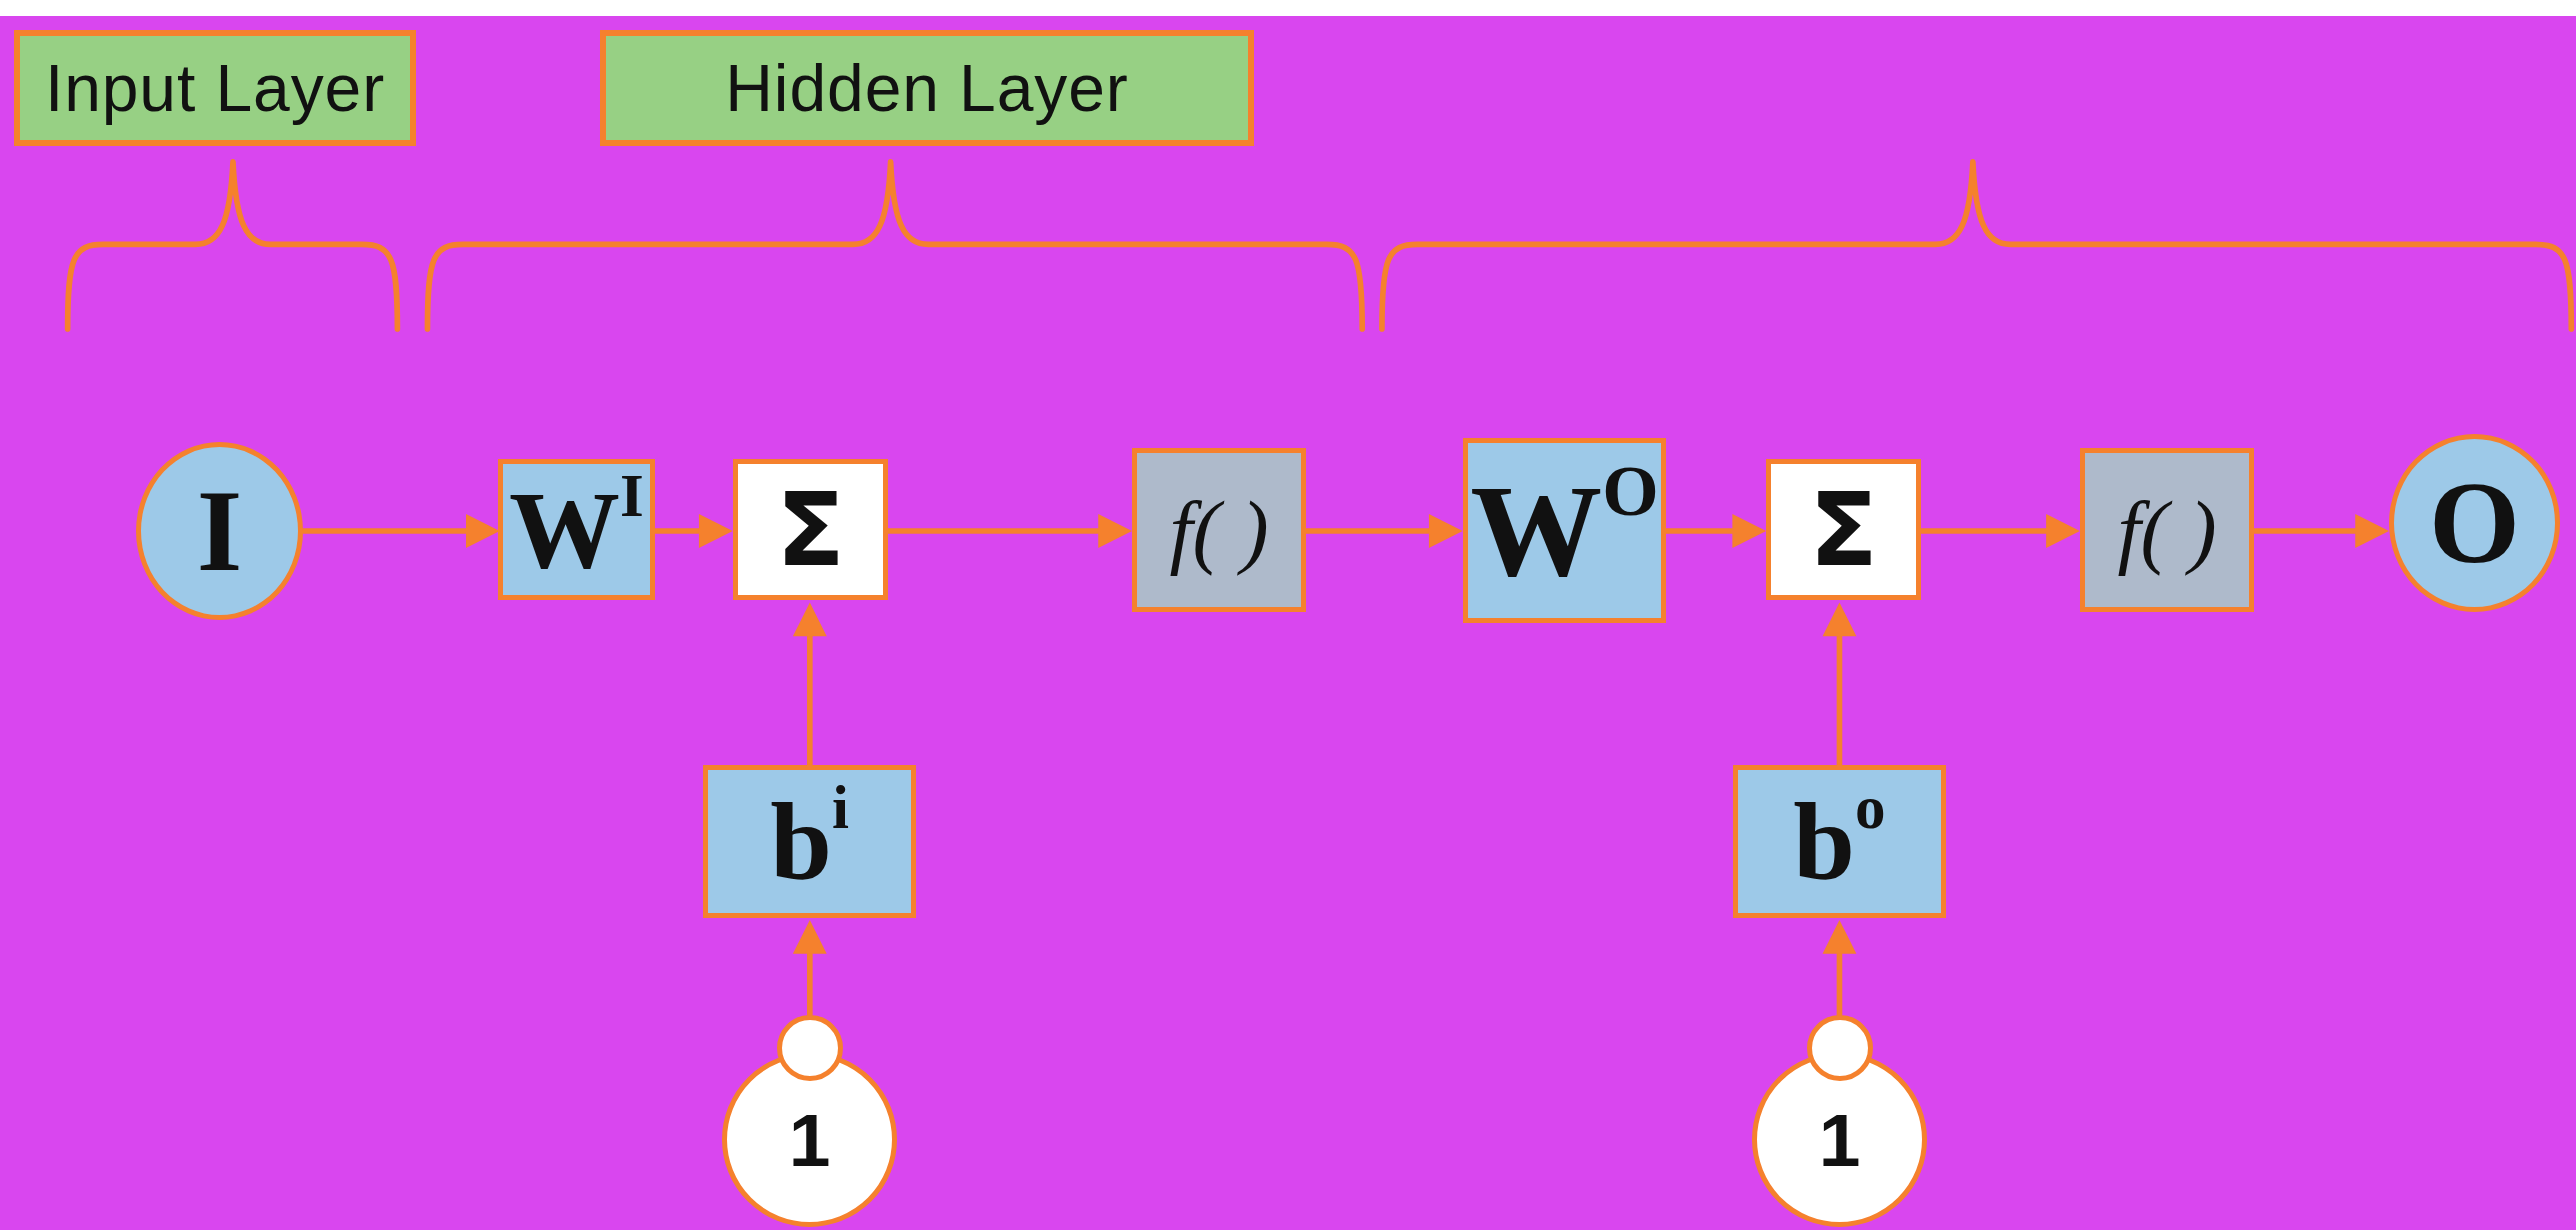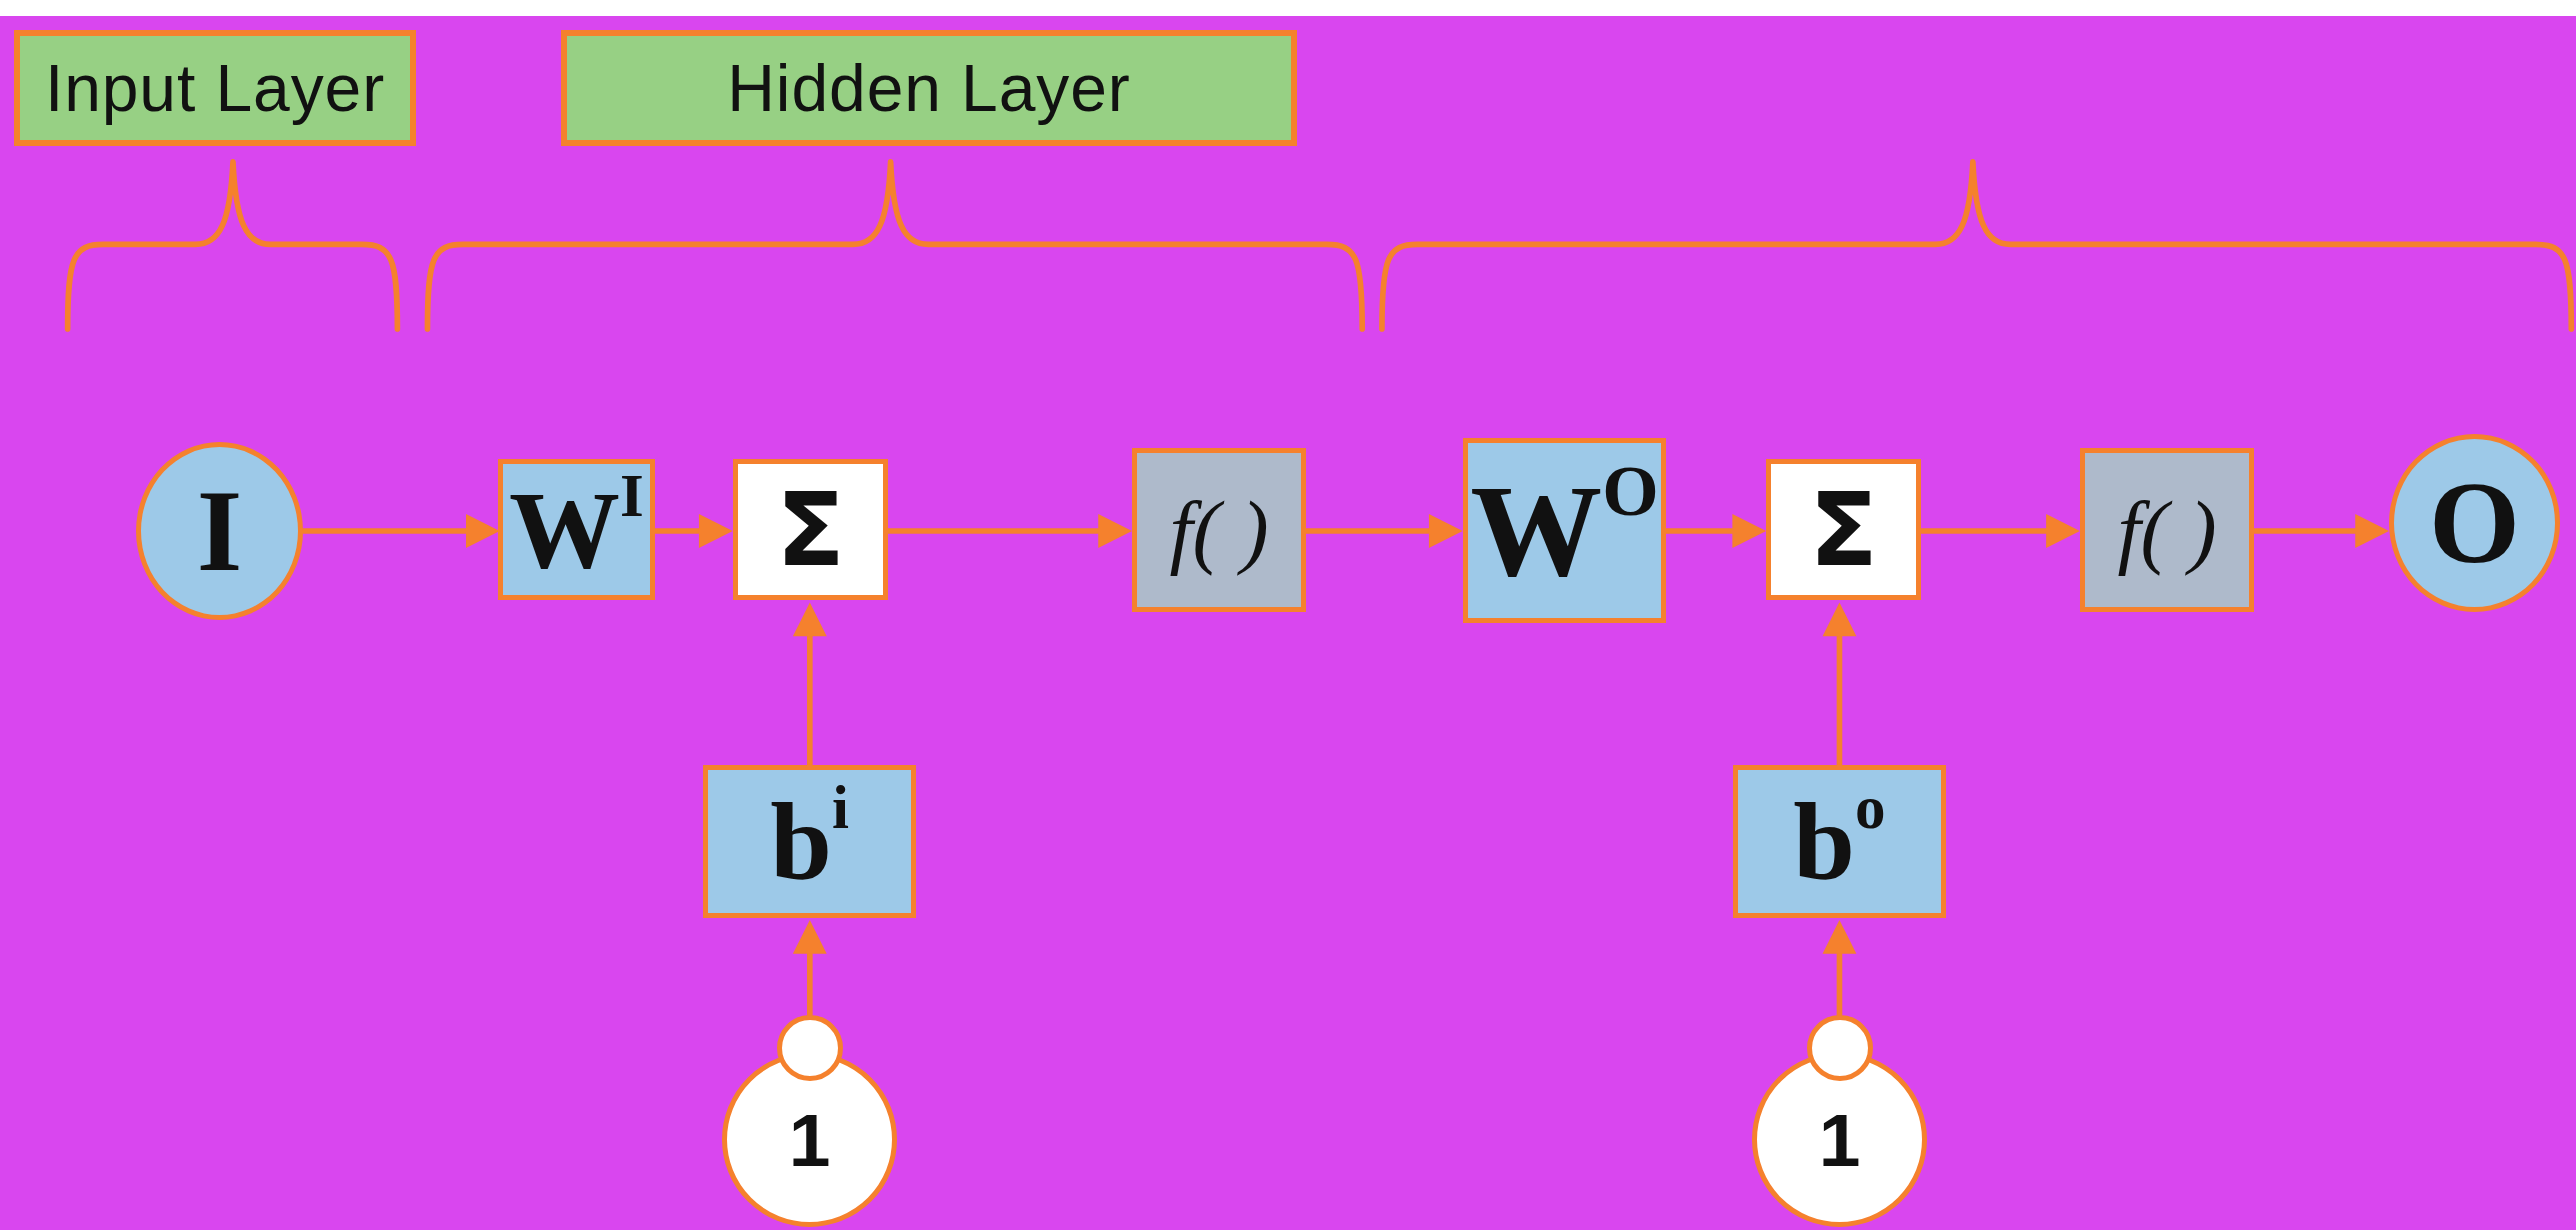--- a/index.html
+++ b/index.html
@@ -85,21 +85,21 @@
       <polygon points="2543,548 2507,530 2507,566"></polygon>
 
       <polygon points="862,624 844,660 880,660"></polygon>
       <polygon points="862,962 844,998 880,998"></polygon>
       <polygon points="1958,624 1940,660 1976,660"></polygon>
       <polygon points="1958,962 1940,998 1976,998"></polygon>
     </g>
   </svg>
 
   <div class="layer-label" style="left:14px;width:402px;">Input Layer</div>
-  <div class="layer-label" style="left:561px;width:736px;">Hidden Layer</div>
+  <div class="layer-label" style="left:600px;width:654px;">Hidden Layer</div>
 
   <div class="node ellipse serif-bold" style="left:136px;top:426px;width:167px;height:178px;font-size:117px;">
     <span>I</span>
   </div>
 
   <div class="node rect blue serif-bold" style="left:498px;top:443px;width:157px;height:141px;font-size:111px;">
     <span>W</span>
       <span class="sup">I</span>
   </div>
 

